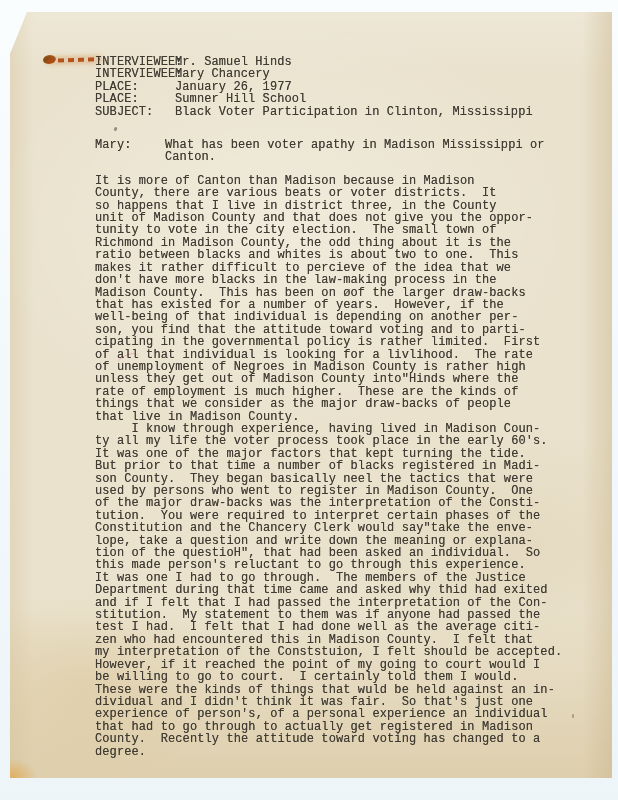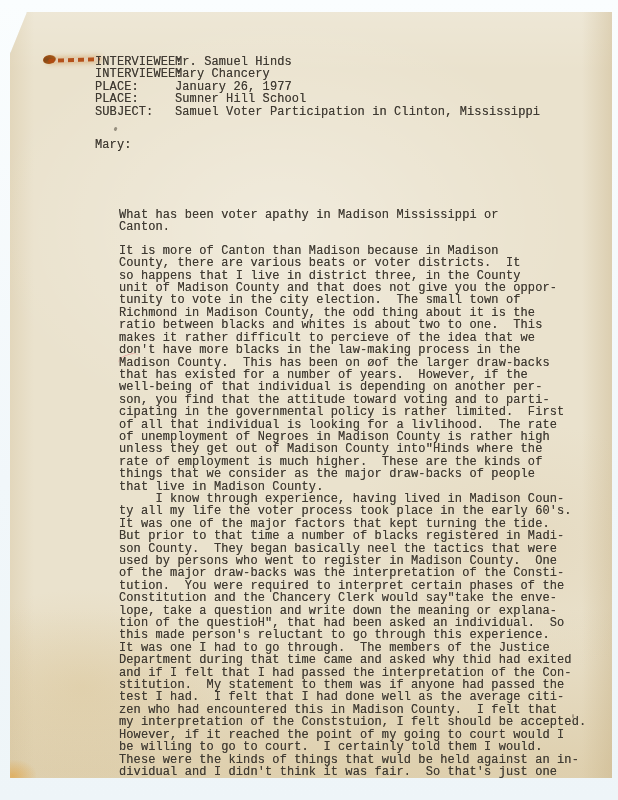--- a/index.html
+++ b/index.html
@@ -42,23 +42,23 @@
     color: #3f3a32;
     font-size: 12px;
     line-height: 12.4px;
     text-shadow: 0 0 0.6px rgba(63,58,50,0.65);
     letter-spacing: 0.1px;
   }
   .hdr-row { display: flex; }
   .hdr-label { width: 80px; flex: 0 0 80px; white-space: pre; }
   .hdr-value { white-space: pre; }
   .header-block { margin-bottom: 21px; }
-  .turn { display: flex; margin-bottom: 11px; flex-direction: column; }
+  .turn { display: flex; margin-bottom: 11px; }
   .speaker { width: 70px; flex: 0 0 70px; white-space: pre; }
-  .speech { white-space: pre; margin-left: 24px; }
+  .speech { white-space: pre; }
   
   .rust-streak {
     position: absolute;
     left: 38px; top: 46px;
     width: 52px; height: 4px;
     background: repeating-linear-gradient(90deg,
       rgba(178,74,16,0.95) 0 6px, rgba(178,74,16,0.15) 6px 10px);
     border-radius: 2px;
     transform: rotate(-2deg);
     box-shadow: 0 0 4px 2px rgba(196,130,50,0.35);
@@ -128,21 +128,21 @@
         <div class="hdr-row">
           <span class="hdr-label">PLACE:</span>
           <span class="hdr-value">January 26, 1977</span>
         </div>
         <div class="hdr-row">
           <span class="hdr-label">PLACE:</span>
           <span class="hdr-value">Sumner Hill School</span>
         </div>
         <div class="hdr-row">
           <span class="hdr-label">SUBJECT:</span>
-          <span class="hdr-value">Samuel Voter Participation in Clinton, Mississippi</span>
+          <span class="hdr-value">Black Voter Participation in Clinton, Mississippi</span>
         </div>
       </div>
 
       <div class="turn">
         <span class="speaker">Mary:</span>
         <span class="speech">What has been voter apathy in Madison Mississippi or
 Canton.</span>
       </div>
 
       <div class="turn">

